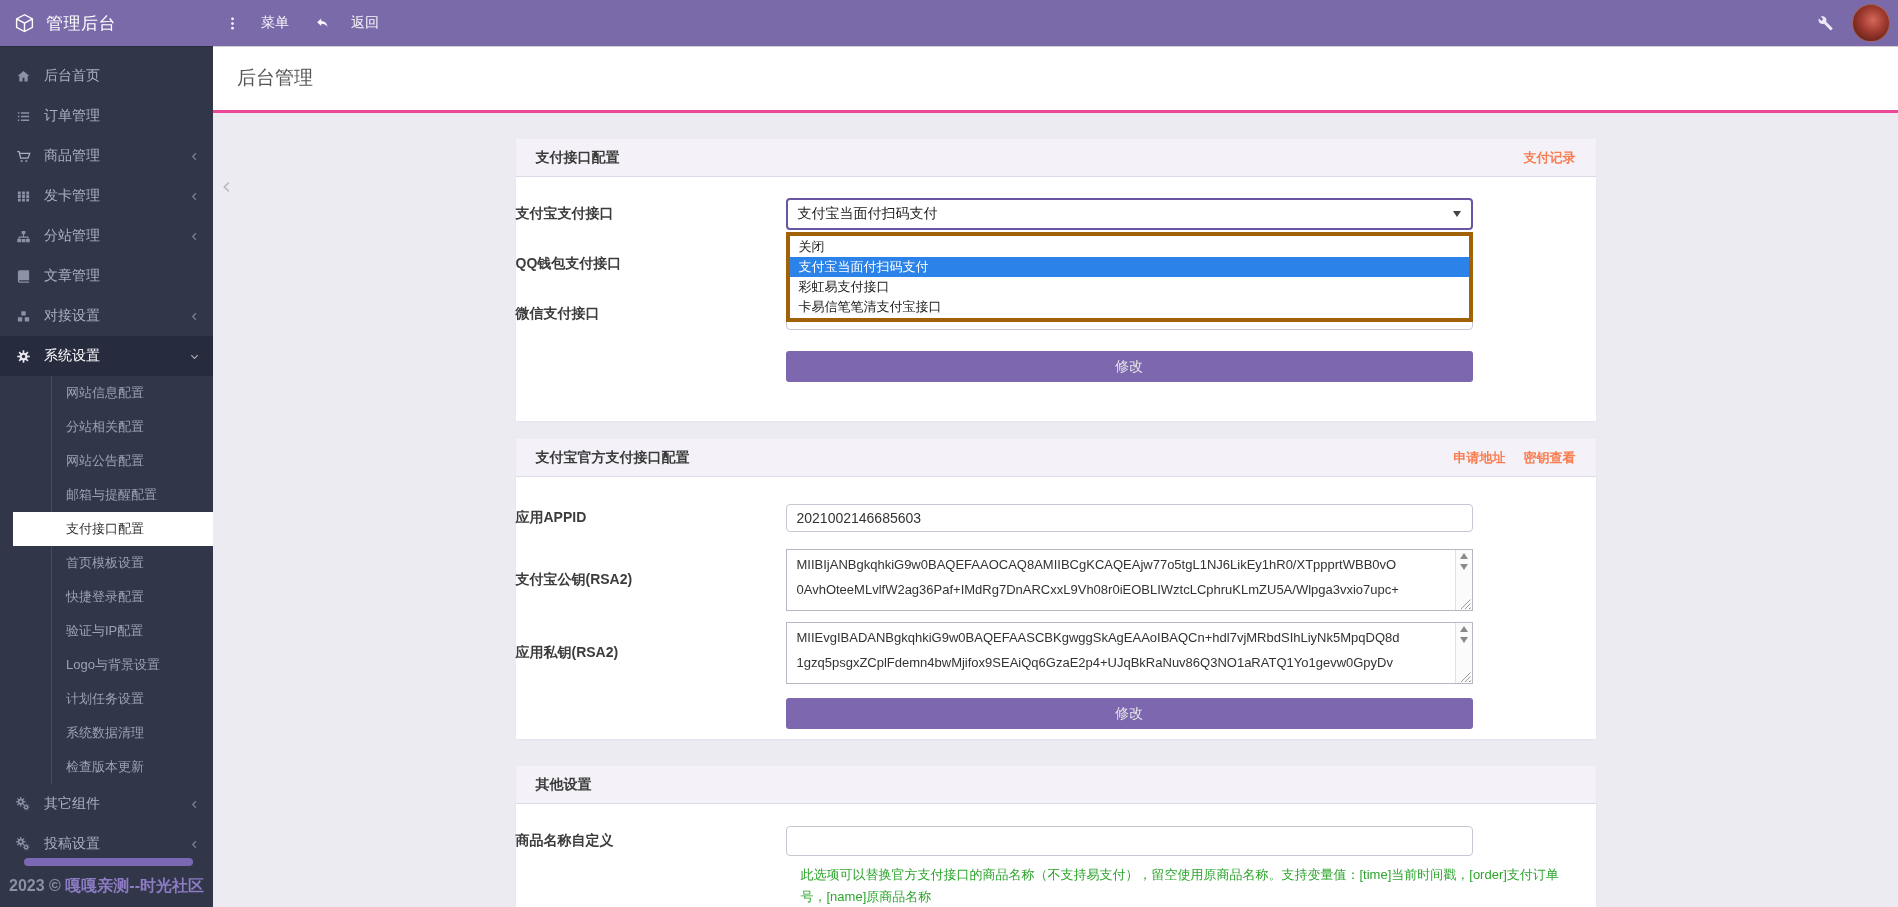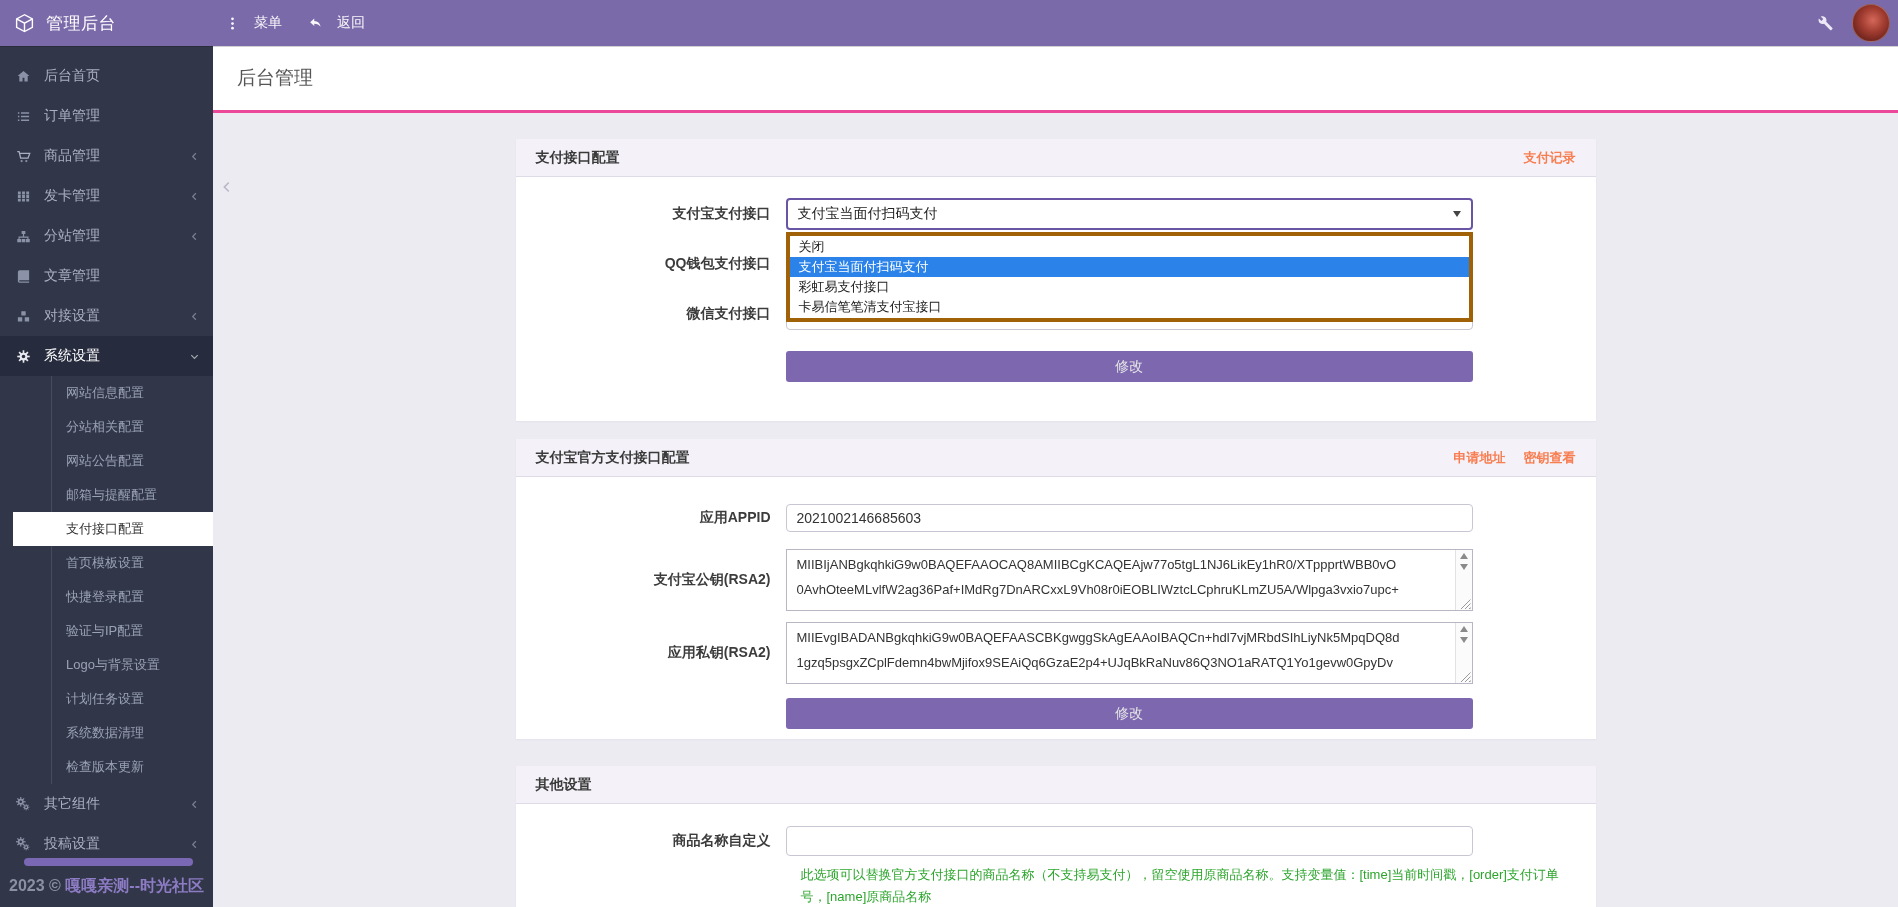--- a/index.html
+++ b/index.html
@@ -10,21 +10,21 @@
   *{box-sizing:border-box;margin:0;padding:0;}
   html,body{width:1898px;height:907px;overflow:hidden;}
   body{font-family:"Liberation Sans","DejaVu Sans",sans-serif;background:#edebf2;position:relative;font-size:14px;color:#333;}
   svg{display:block;}
 
   
   .topbar{position:absolute;top:0;left:0;right:0;height:46px;background:var(--topbar);display:flex;align-items:center;color:#fff;z-index:60;box-shadow:0 1px 0 rgba(0,0,0,.18);}
   .brand{width:213px;display:flex;align-items:center;gap:11px;padding-left:14px;font-size:17px;letter-spacing:.5px;flex:0 0 213px;}
   .bicon svg{width:21px;height:21px;}
   .top-menu{display:flex;align-items:center;gap:26px;margin-left:12px;font-size:14px;}
-  .tm-item{display:flex;align-items:center;gap:14px;cursor:pointer;opacity:.95;}
+  .tm-item{display:flex;align-items:center;gap:21px;cursor:pointer;opacity:.95;}
   .tm-item svg{width:15px;height:15px;}
   .top-right{margin-left:auto;display:flex;align-items:center;gap:18px;padding-right:8px;}
   .wrench svg{width:17px;height:17px;fill:#ece8f6;}
   .avatar{width:38px;height:38px;border-radius:50%;background:radial-gradient(circle at 55% 42%,#d4685a 0%,#a03b30 42%,#6e241c 75%,#541713 100%);border:1px solid rgba(255,255,255,.25);display:block;}
 
   
   .sidebar{position:absolute;top:46px;left:0;bottom:0;width:213px;background:var(--sidebar);color:#aab0c1;overflow:hidden;}
   #sidebar-nav{padding-top:10px;}
   .side-item{height:40px;display:flex;align-items:center;gap:13px;padding:0 13px 0 16px;font-size:14px;cursor:pointer;}
   .side-item .sicon svg{width:15px;height:15px;fill:#8b91a6;}
@@ -54,21 +54,21 @@
 
   .card{width:1080px;margin:0 auto;background:#fff;box-shadow:0 1px 2px rgba(40,30,70,.05);}
   .card + .card{margin-top:18px;}
   .card-head{height:38px;background:#f4f2f8;border-bottom:1px solid #dedbe7;display:flex;align-items:center;padding:0 20px;}
   .card-title{font-size:14px;font-weight:bold;color:#3a3a3a;}
   .card-links{margin-left:auto;display:flex;gap:18px;}
   .card-links a{color:var(--link-orange);font-weight:bold;font-size:13px;text-decoration:none;cursor:pointer;}
 
   .card-body{padding-top:21px;padding-bottom:39px;}
   .frow{display:flex;align-items:center;margin-bottom:18px;}
-  .flabel{flex:0 0 270px;text-align:right;padding-right:15px;font-weight:bold;font-size:14px;color:#3c3c3c;}
+  .flabel{flex:0 0 270px;text-align:left;padding-right:15px;font-weight:bold;font-size:14px;color:#3c3c3c;}
   .fctrl{width:687px;position:relative;}
 
   .sel{height:32px;border:2px solid var(--select-border);border-radius:4px;background:#fff;display:flex;align-items:center;padding:0 10px;font-size:14px;color:#222;cursor:pointer;}
   .sel.plain{border:1px solid #c9c6d4;}
   .caret{margin-left:auto;width:0;height:0;border-left:4.5px solid transparent;border-right:4.5px solid transparent;border-top:6px solid #444;}
   .dropdown{position:absolute;left:0;top:34px;width:687px;background:#fff;border:4px solid #a16207;z-index:30;padding:1px 0;}
   .opt{height:20px;line-height:20px;padding-left:9px;font-size:13px;color:#222;cursor:pointer;white-space:nowrap;}
   .opt.sel-opt{background:var(--option-blue);color:#fff;}
 
   .btnrow{margin-top:21px;margin-bottom:0;}

